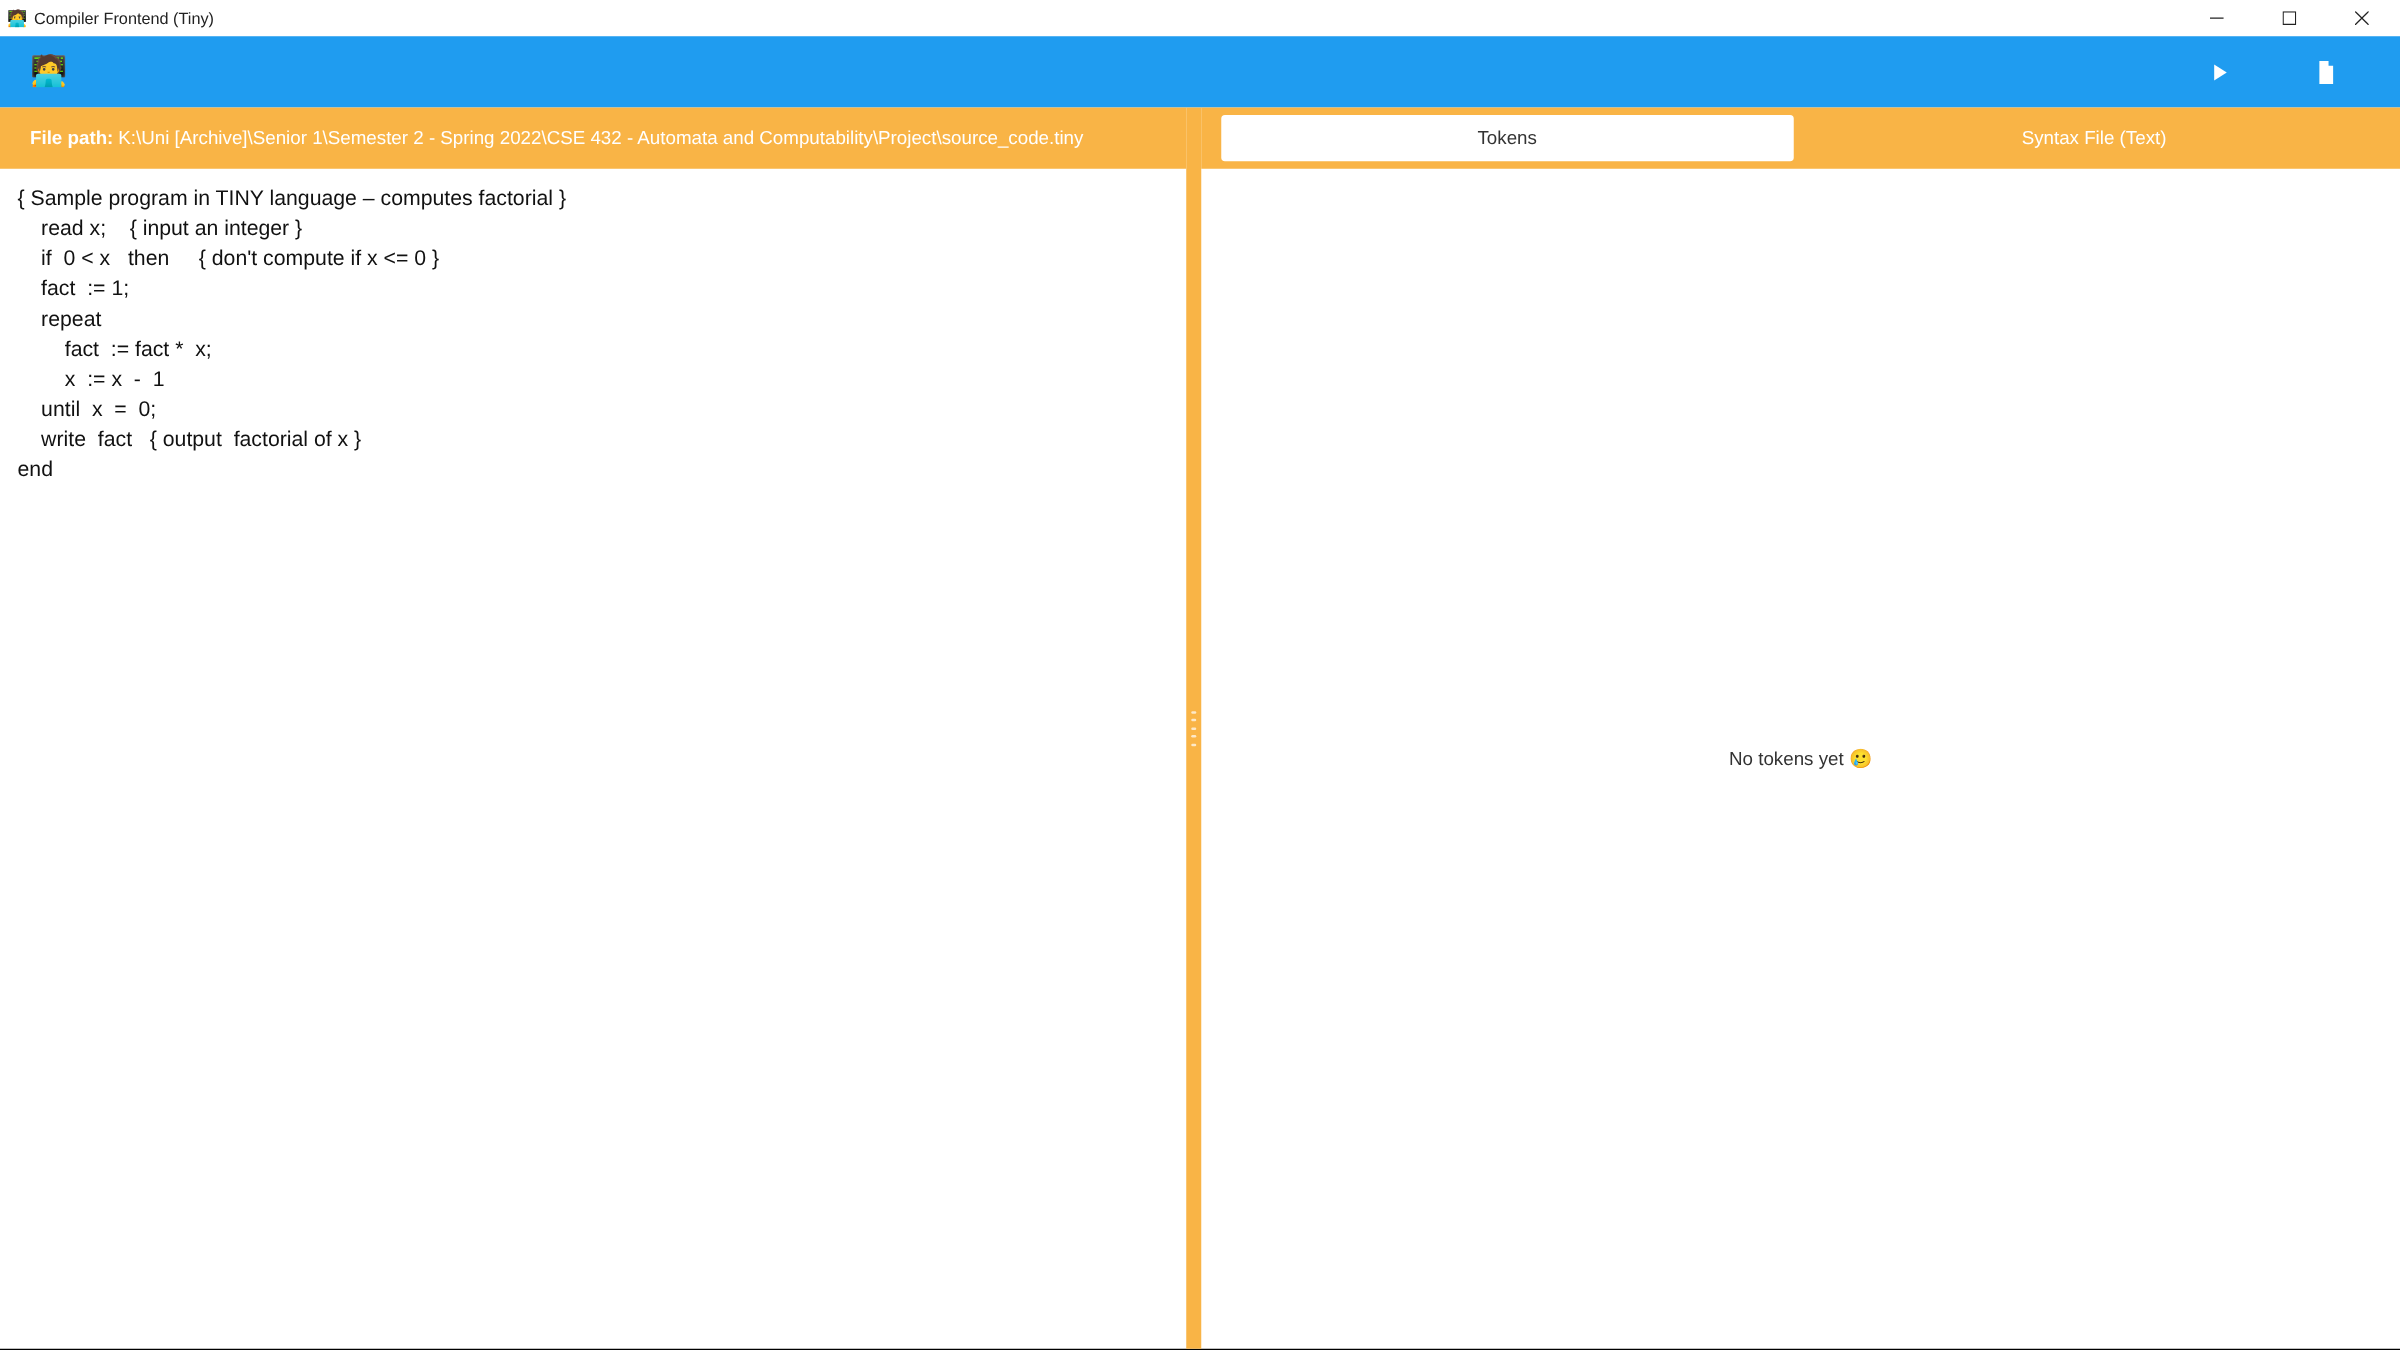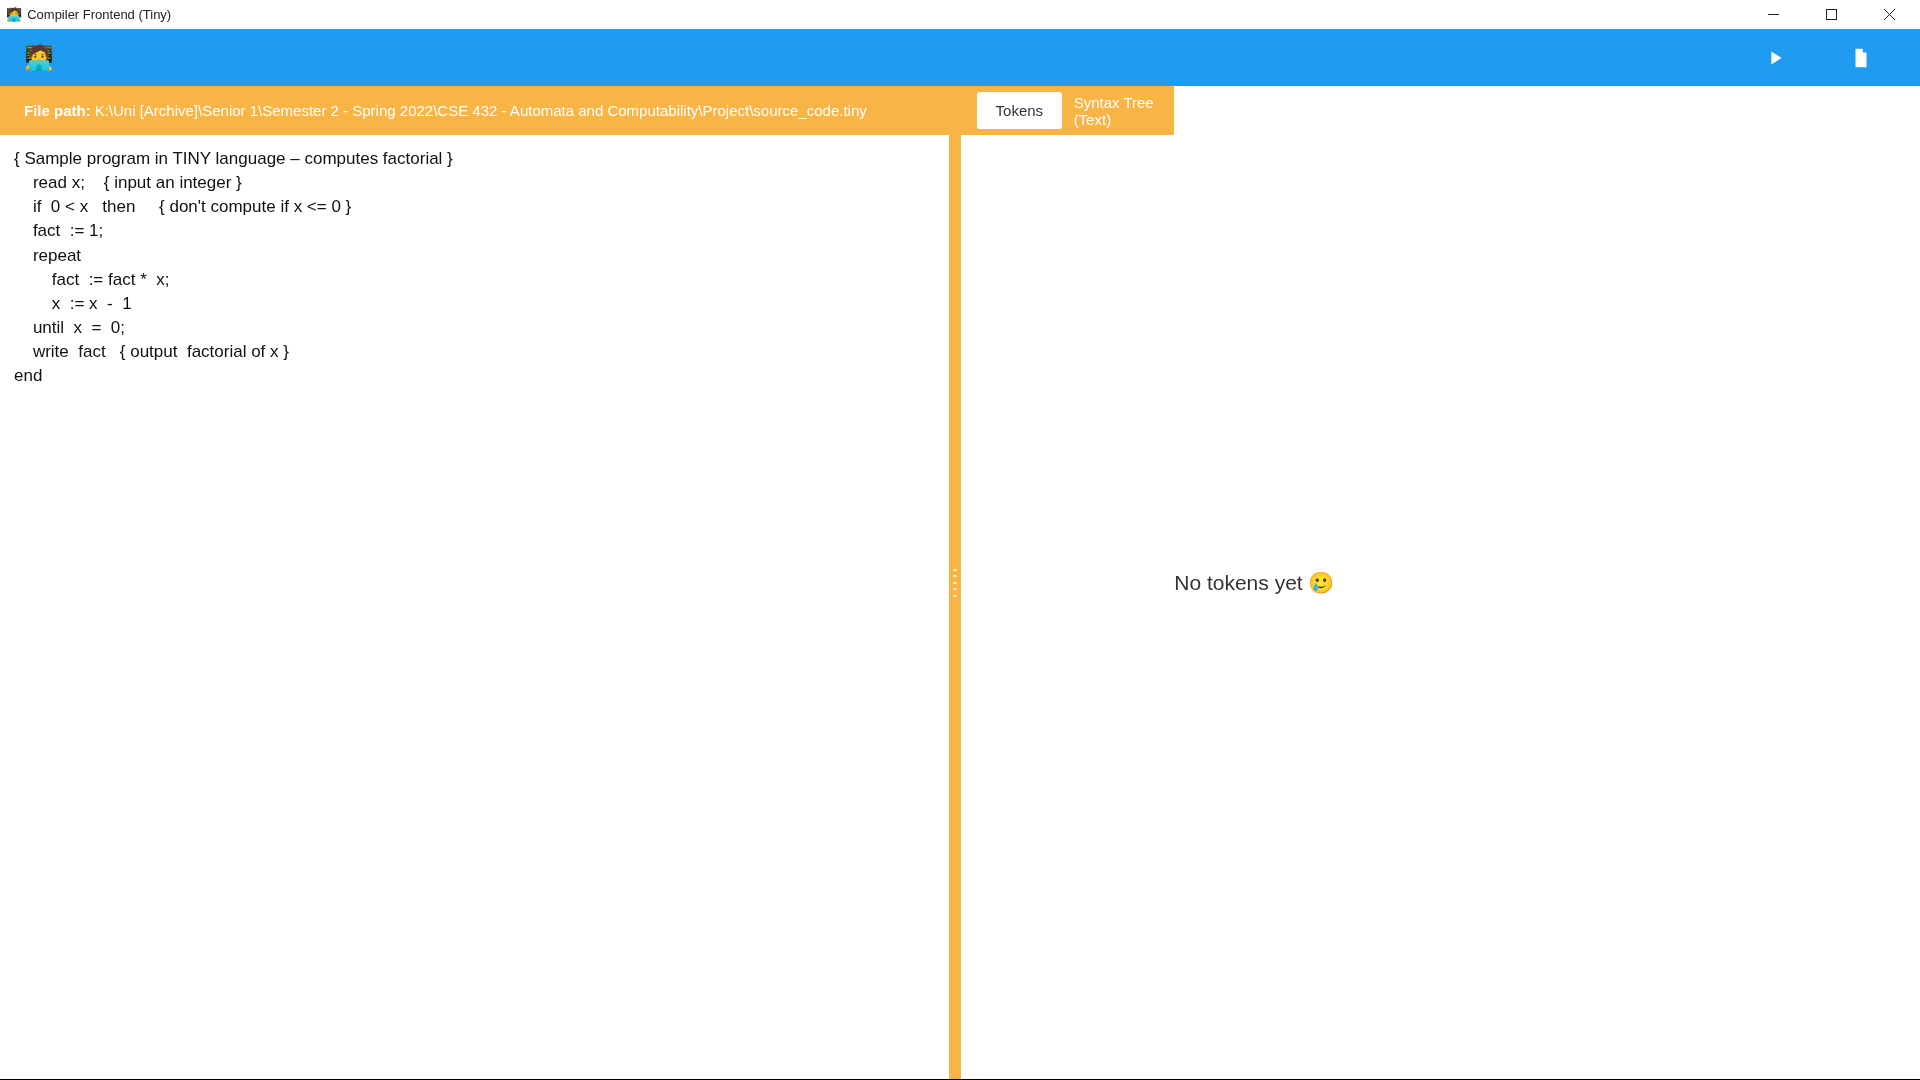--- a/index.html
+++ b/index.html
@@ -140,20 +140,21 @@
     }
     .splitter-grip div {
       width: 4px;
       height: 2px;
       background: rgba(255,255,255,0.7);
       border-radius: 1px;
     }
     .right-pane {
       flex: 1;
       display: flex;
+      flex-direction: column;
       min-height: 0;
     }
     .tabbar {
       height: 49px;
       background: #f9b446;
       display: flex;
       align-items: center;
       padding: 0 10px;
       gap: 0;
     }
@@ -170,21 +171,22 @@
       margin: 0 6px;
     }
     .tab.active {
       background: #ffffff;
       color: #333;
     }
     .content-area {
       flex: 1;
       display: flex;
       align-items: center;
-      font-size: 21px;
+      justify-content: center;
+      font-size: 15px;
       color: #333;
     }
     .empty-text {
       display: inline-flex;
       align-items: center;
       gap: 6px;
     }
     .bottom-bar {
       height: 1px;
       background: #000;
@@ -256,21 +258,21 @@
         <div></div>
         <div></div>
         <div></div>
         <div></div>
     </div>
   </div>
 
   <div class="right-pane">
     <div class="tabbar">
       <div class="tab active">Tokens</div>
-      <div class="tab">Syntax Tree (Text)</div>
+      <div class="tab">Syntax File (Text)</div>
     </div>
     <div class="content-area">
       <span class="empty-text">No tokens yet  🥲</span>
     </div>
   </div>
 </div>
 
 <div class="bottom-bar"></div>
 
 </body></html>

